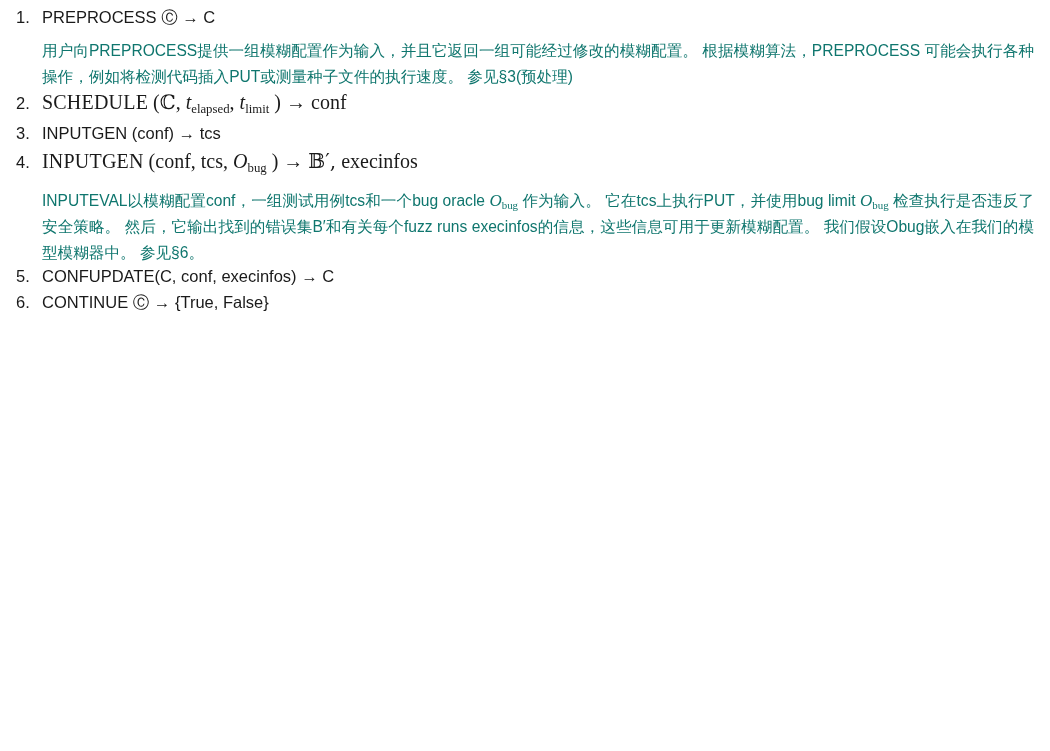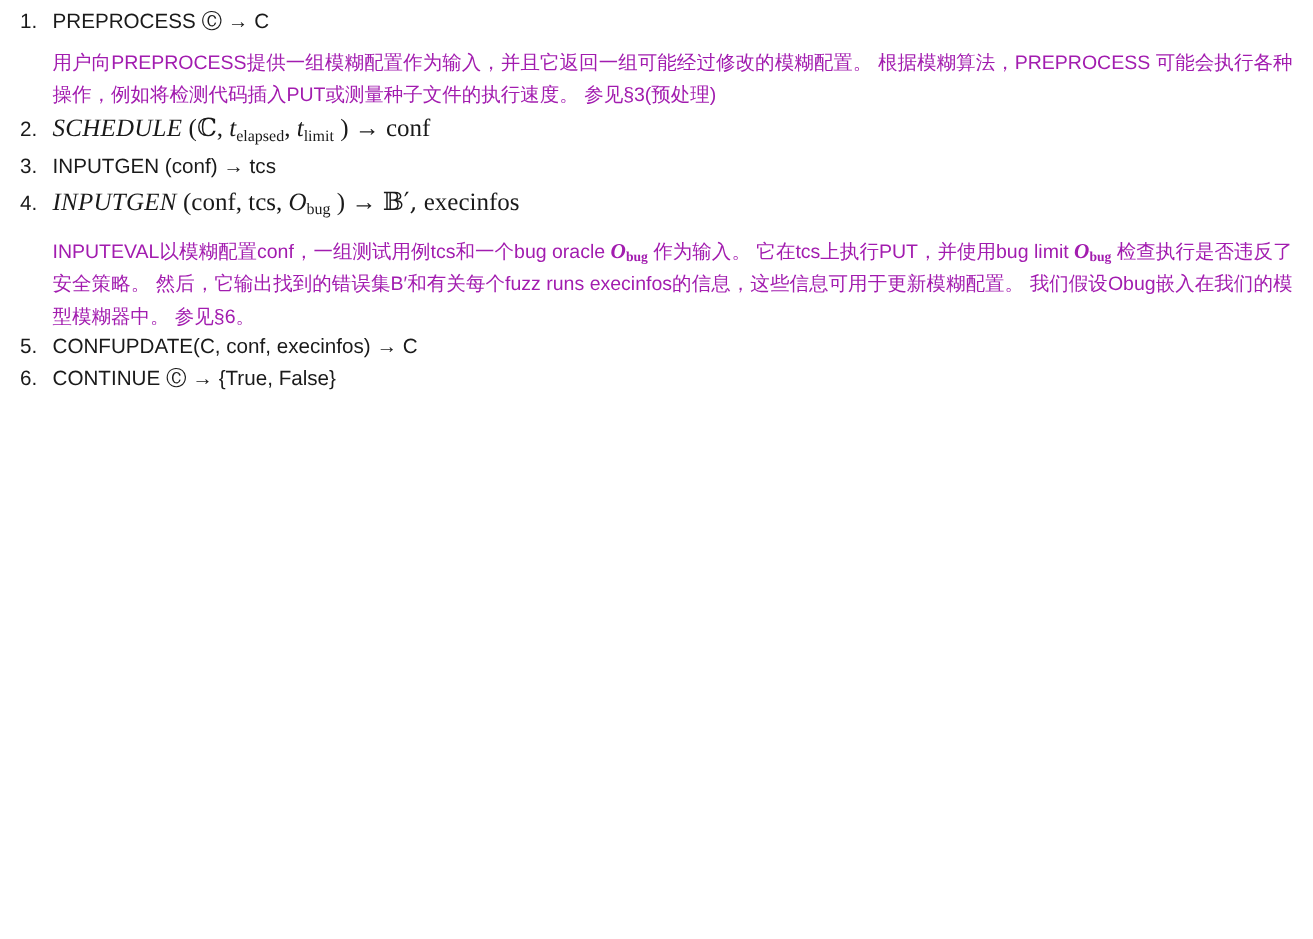--- a/index.html
+++ b/index.html
@@ -45,21 +45,20 @@
     flex: 1;
   }
   
   .math {
     font-family: "Liberation Serif", serif;
     font-size: 20px;
   }
   .math .sc {
     font-size: 20px;
     letter-spacing: .2px;
-    font-style: italic;
   }
   .math .paren {
     font-size: 20px;
   }
   .math i {
     font-style: italic;
   }
   sub {
     font-size: 0.64em;
     vertical-align: -0.28em;
@@ -71,32 +70,31 @@
   .plain {
     font-family: Liberation Sans, sans-serif;
     font-size: 16.5px;
   }
   p.para {
     margin: 0 0 0 0;
     padding: 6px 0 0 26px;
     font-size: 15.6px;
     line-height: 1.62;
     text-align: justify;
-    color: #a21caf;
+    color: #0f766e;
   }
   .block {
     margin-bottom: 16px;
   }
   .block:last-child {
     margin-bottom: 0;
   }
   .serif-inline {
     font-family: "Liberation Serif", serif;
     font-size: 17px;
-    font-weight: bold;
   }
 </style>
 </head>
 <body>
 
 <div class="page">
   <ol class="items">
 
     <li class="item block">
       <div class="sig-row">

